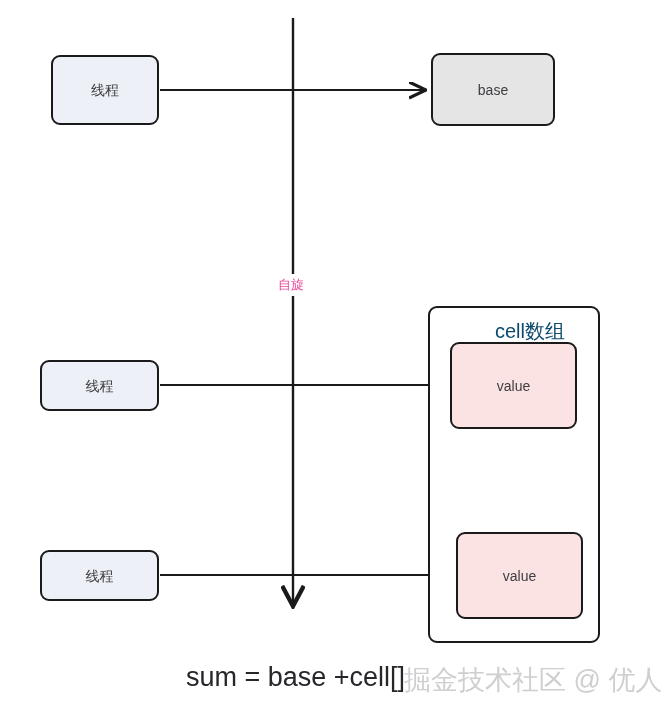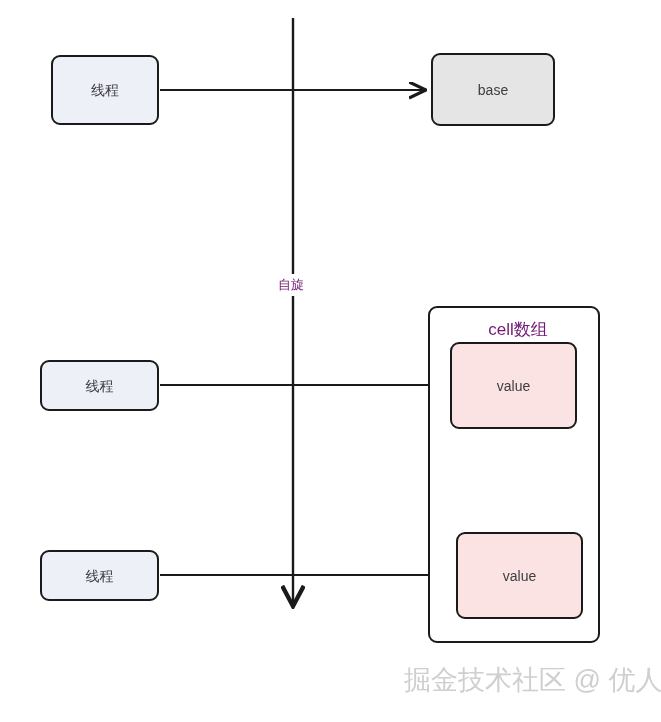--- a/index.html
+++ b/index.html
@@ -54,28 +54,28 @@
     box-sizing: border-box;
     border: 2px solid #1a1a1a;
     border-radius: 9px;
     background: #ffffff;
   }
   .cell-array-title {
     position: absolute;
     width: 100%;
     text-align: center;
     top: 10px;
-    left: 4px;
-    color: #701a75;
-    font-size: 17px;
+    left: 16px;
+    color: #0c4a6e;
+    font-size: 20px;
     white-space: nowrap;
   }
   .spin-label {
     position: absolute;
-    color: #701a75;
+    color: #ec4899;
     font-size: 13px;
     background: #ffffff;
     padding: 2px 4px;
     white-space: nowrap;
   }
   .formula {
     position: absolute;
     color: #26262b;
     font-size: 27px;
     white-space: nowrap;
@@ -135,16 +135,17 @@
   </div>
 
   <div class="node-box thread-box" style="left:40px; top:360px; width:119px; height:51px;">
     <span class="node-label">线程</span>
   </div>
 
   <div class="node-box thread-box" style="left:40px; top:550px; width:119px; height:51px;">
     <span class="node-label">线程</span>
   </div>
 
+  <div class="formula" style="left:186px; top:662px;">sum = base +cell[]</div>
 
   <div class="watermark" style="left:404px; top:662px;">掘金技术社区 @ 优人</div>
 
 </div>
 
 </body></html>

